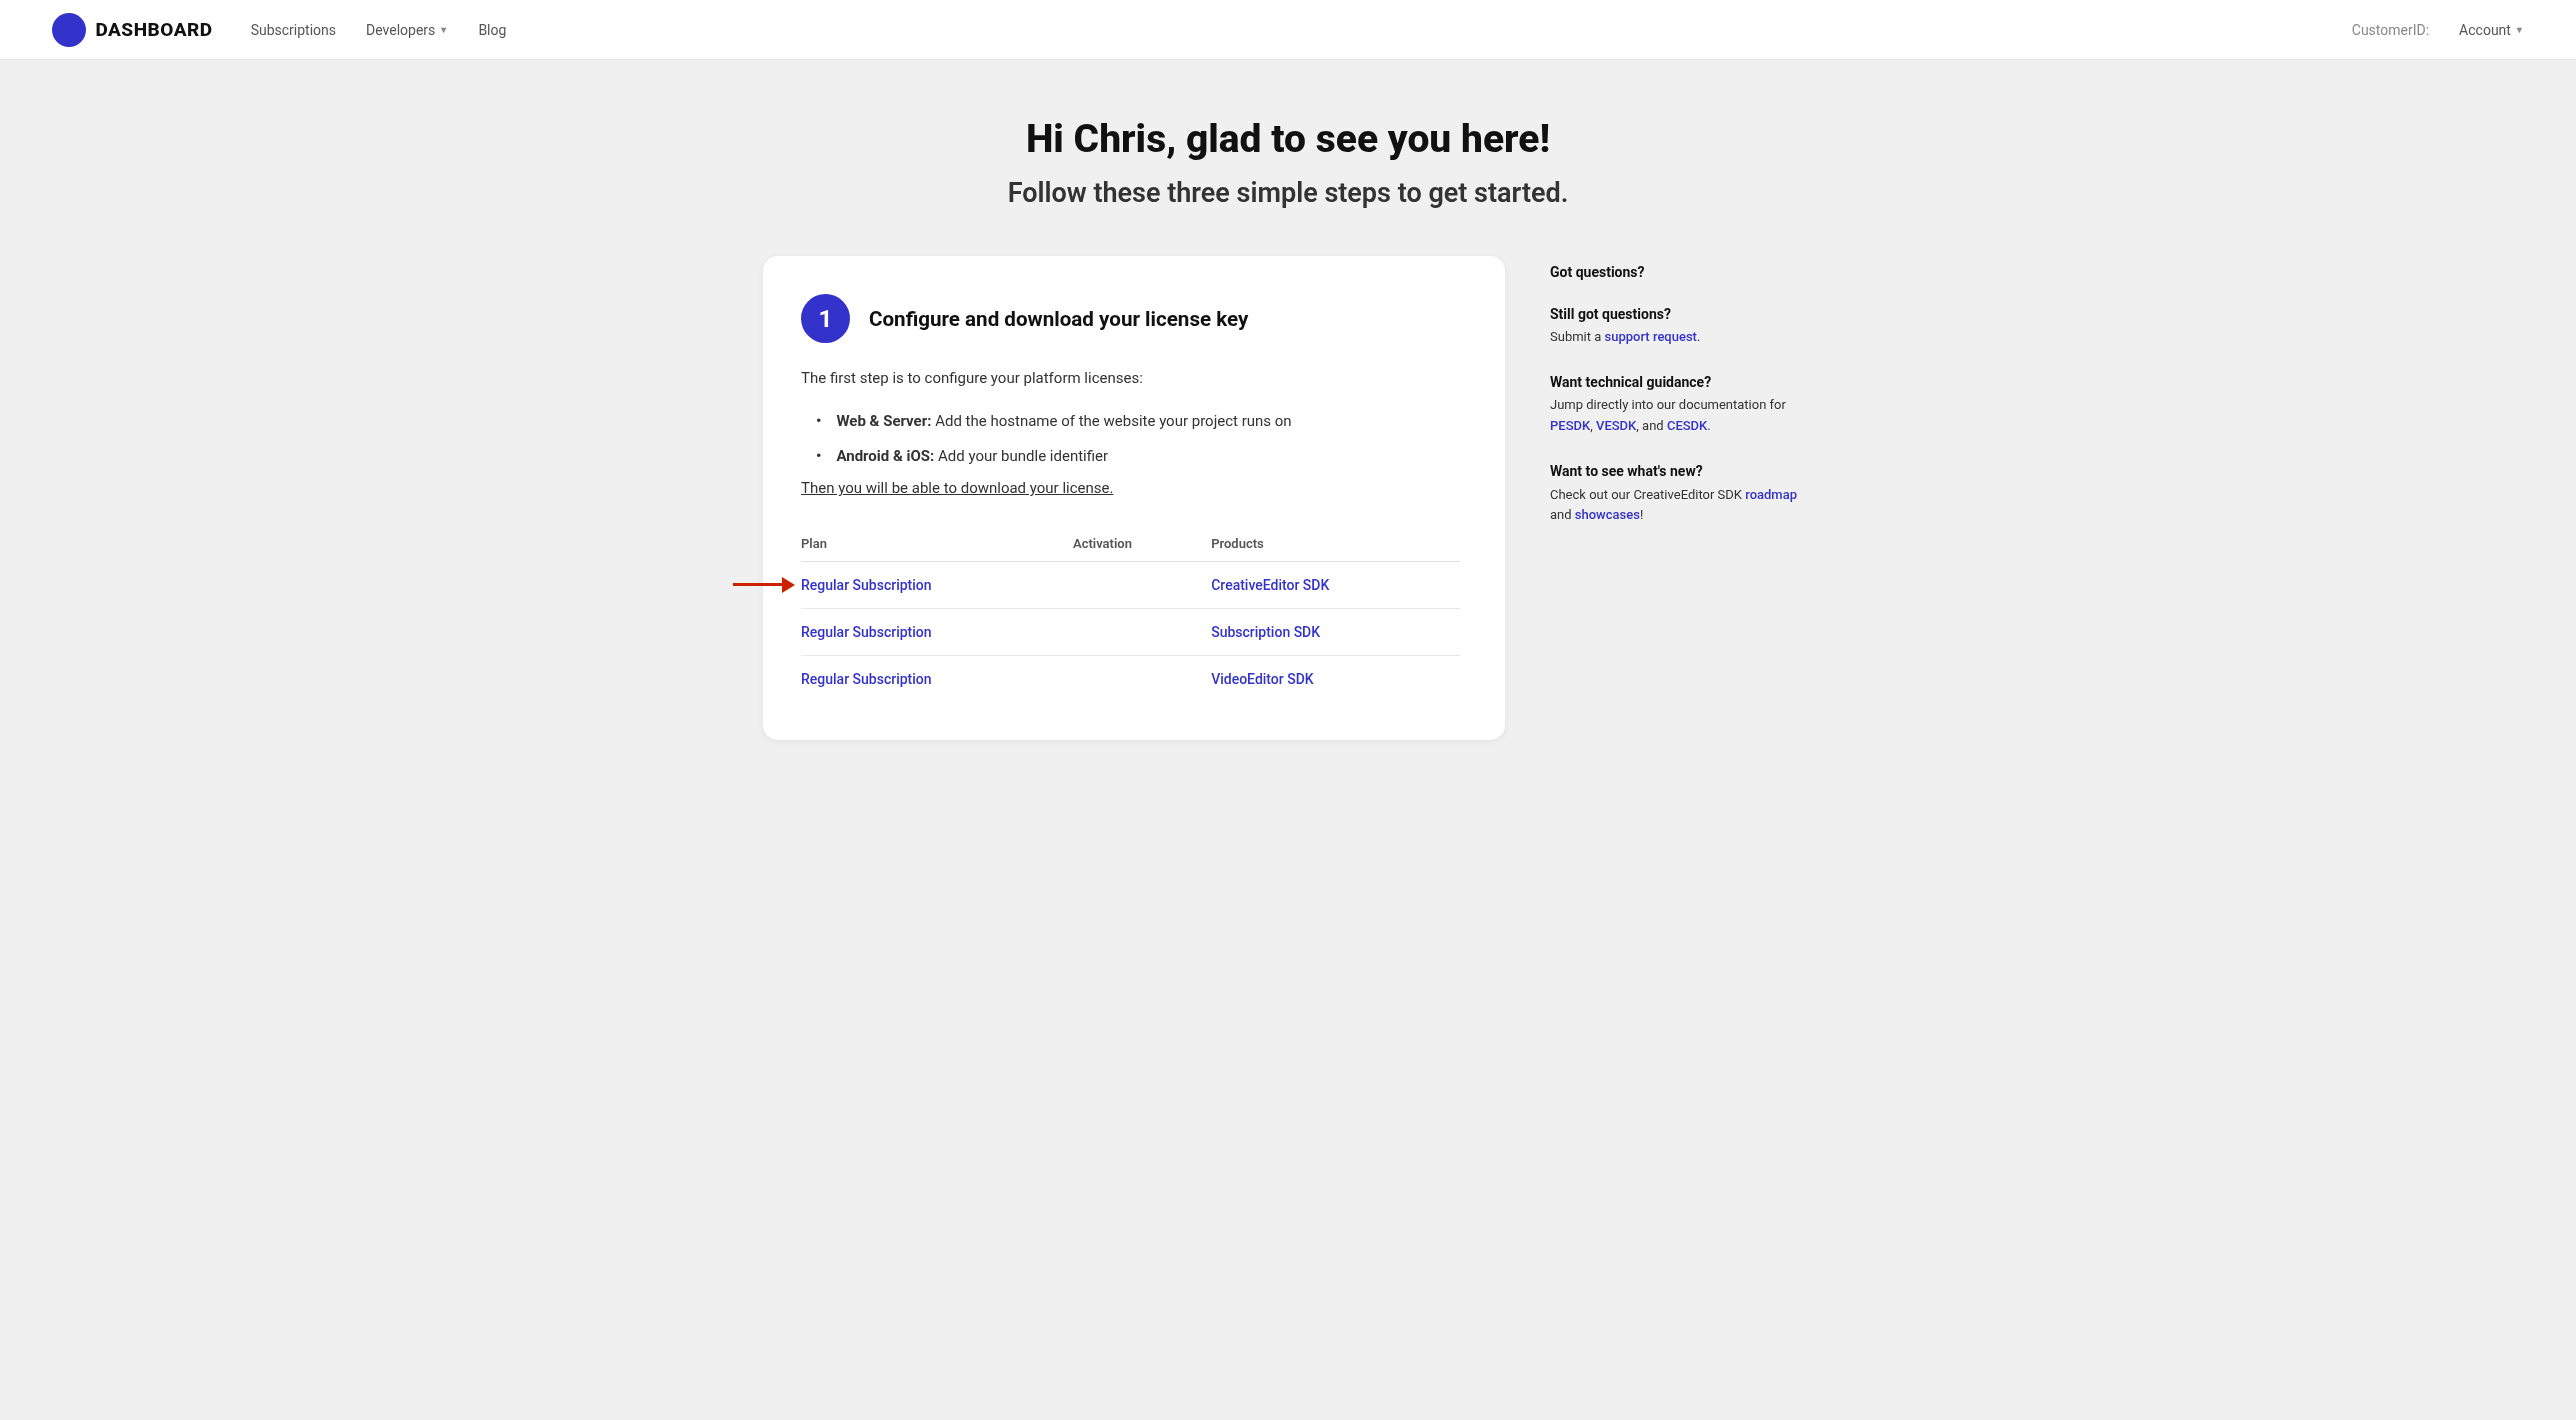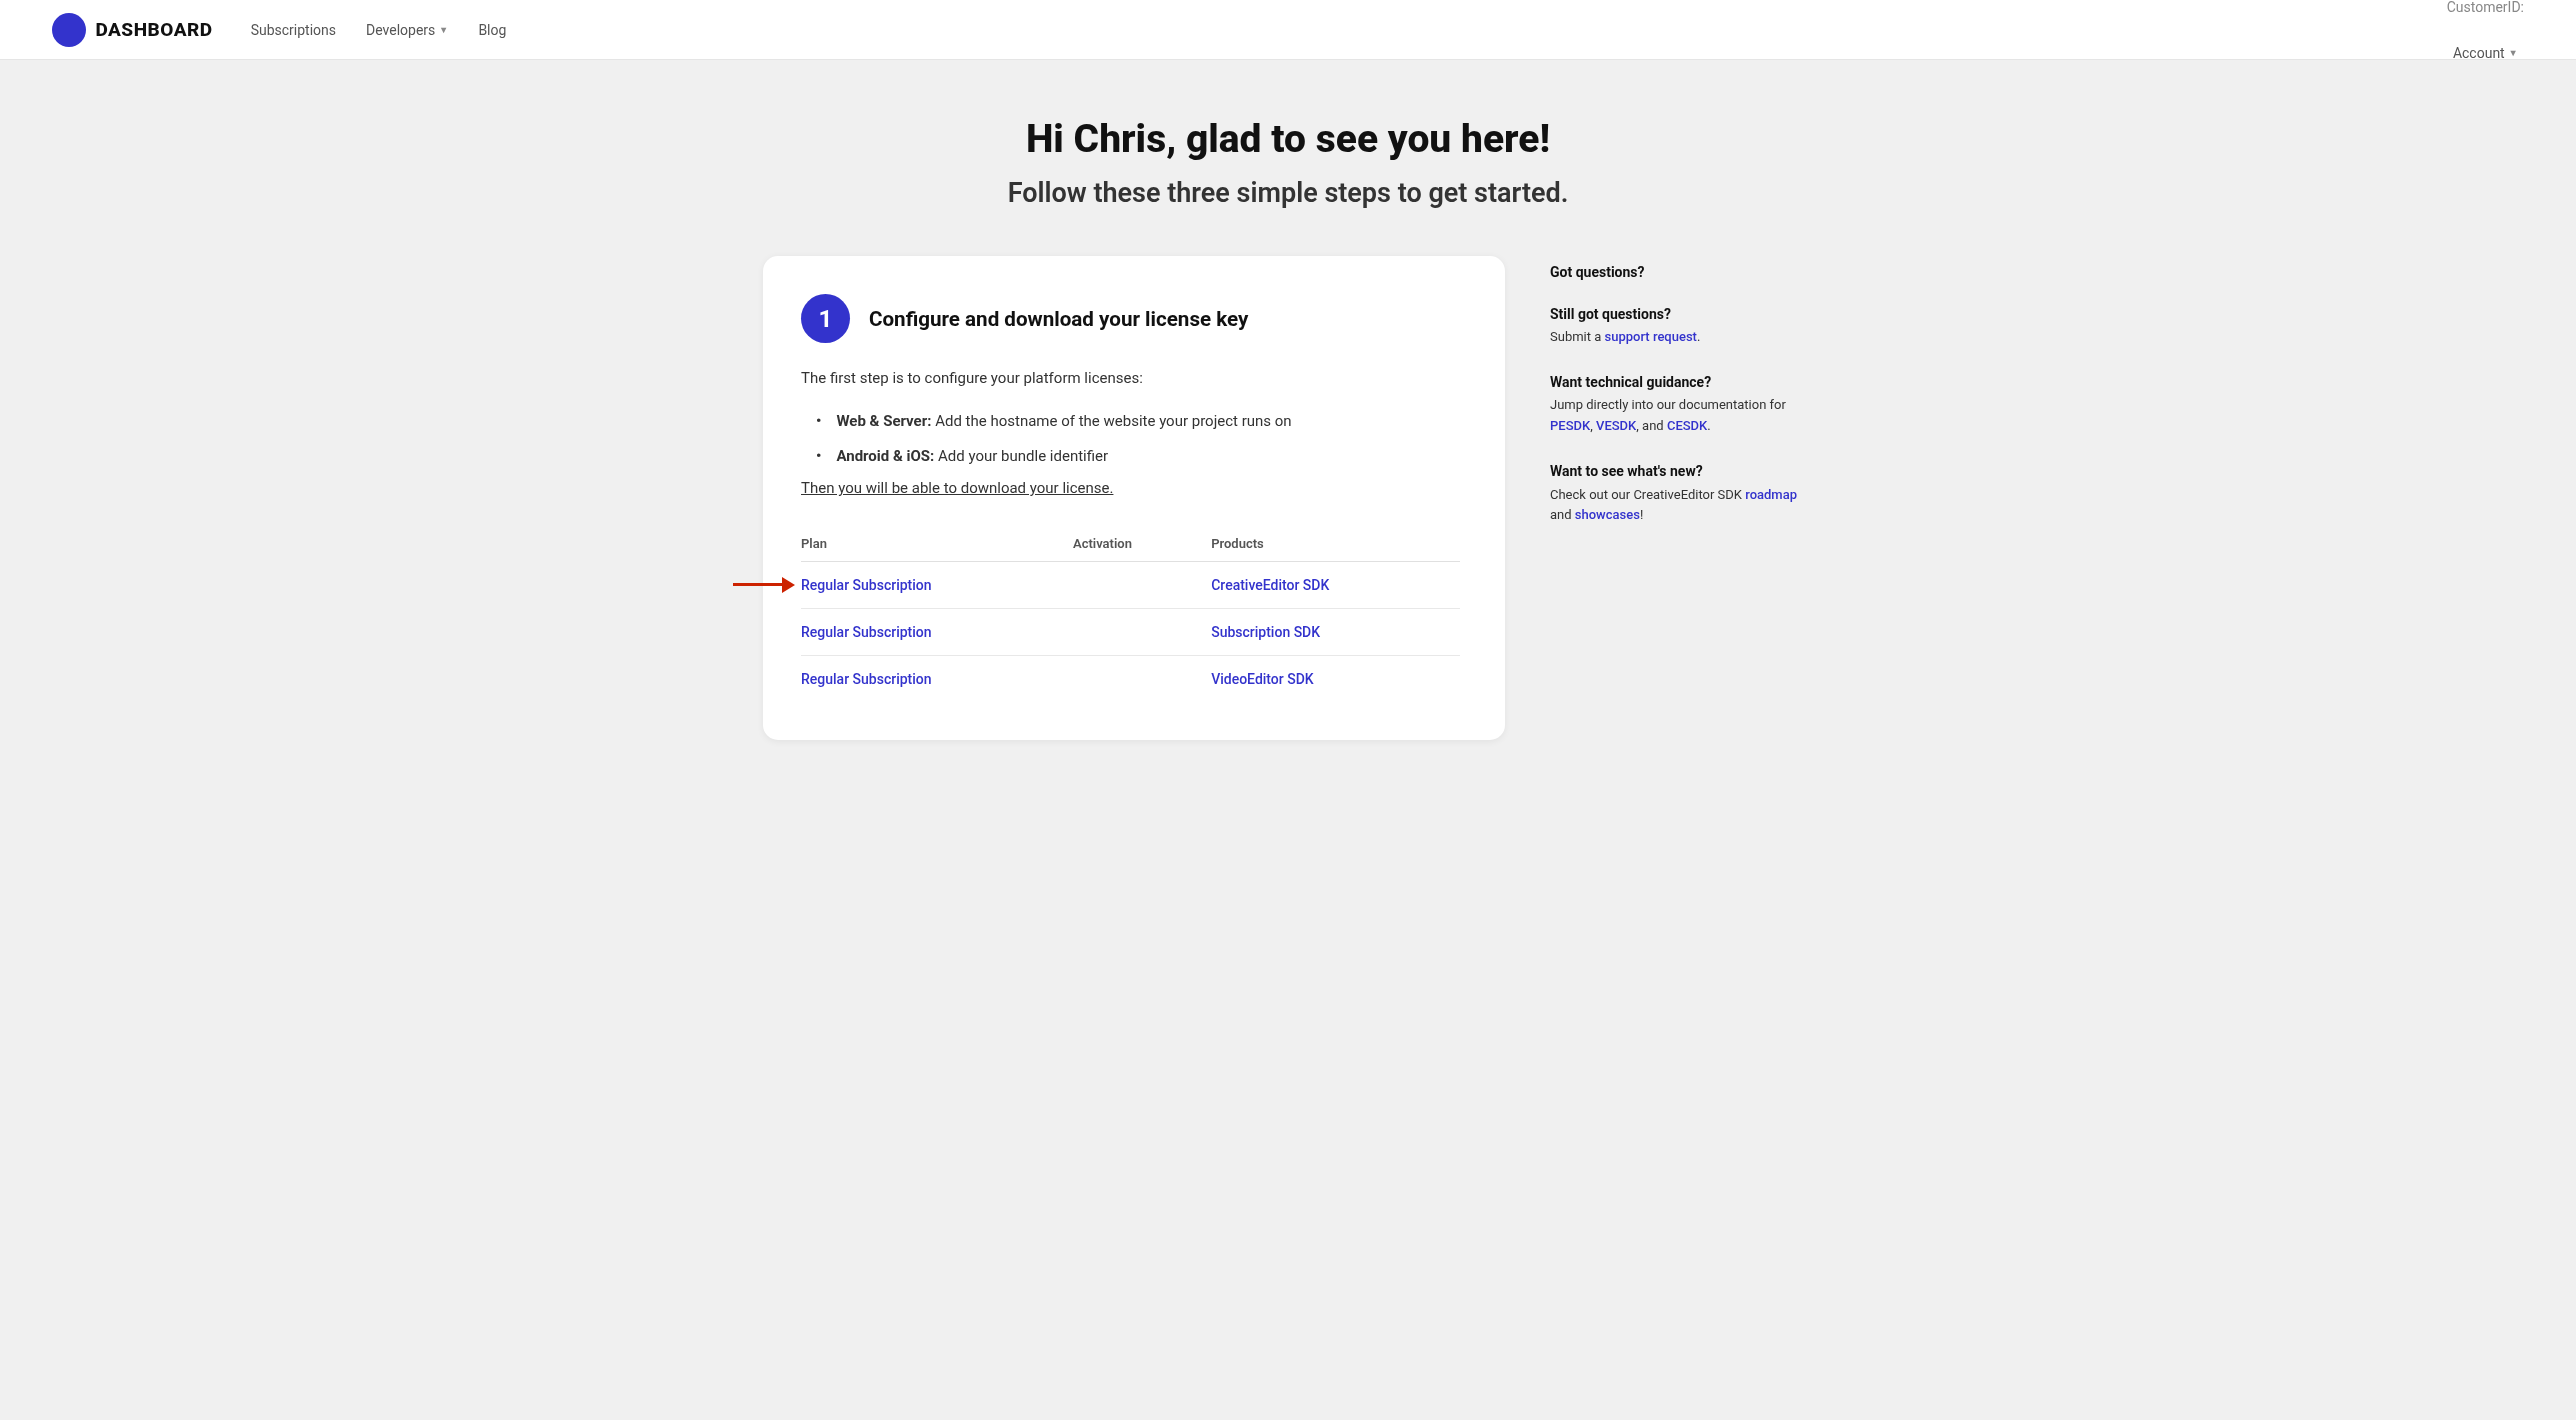--- a/index.html
+++ b/index.html
@@ -59,21 +59,20 @@
       display: flex;
       align-items: center;
       gap: 3.8px;
     }
 
     .nav-right {
       display: flex;
       align-items: center;
       gap: 30px;
       margin-left: auto;
-      flex-direction: column;
     }
 
     .nav-customer-id {
       font-size: 14px;
       color: #888;
     }
 
     .nav-account {
       font-size: 14px;
       color: #555;

